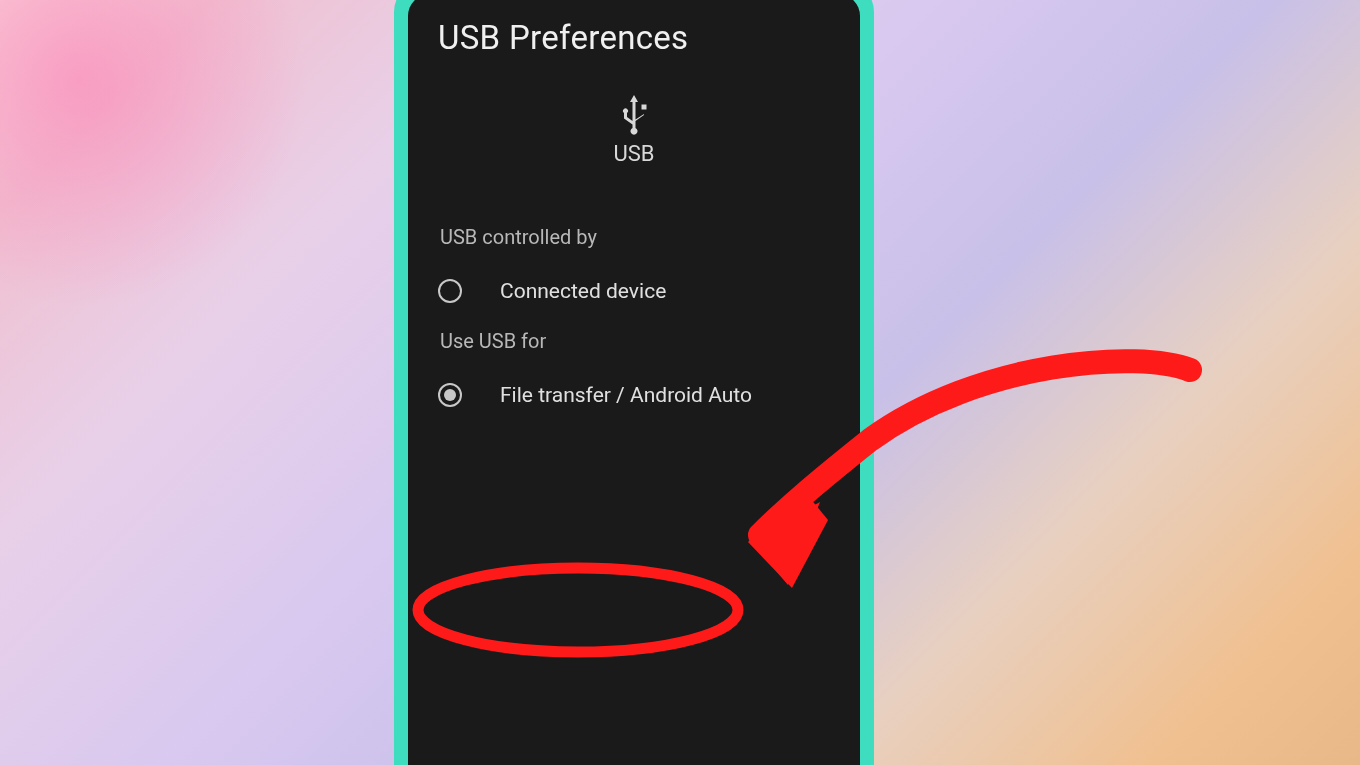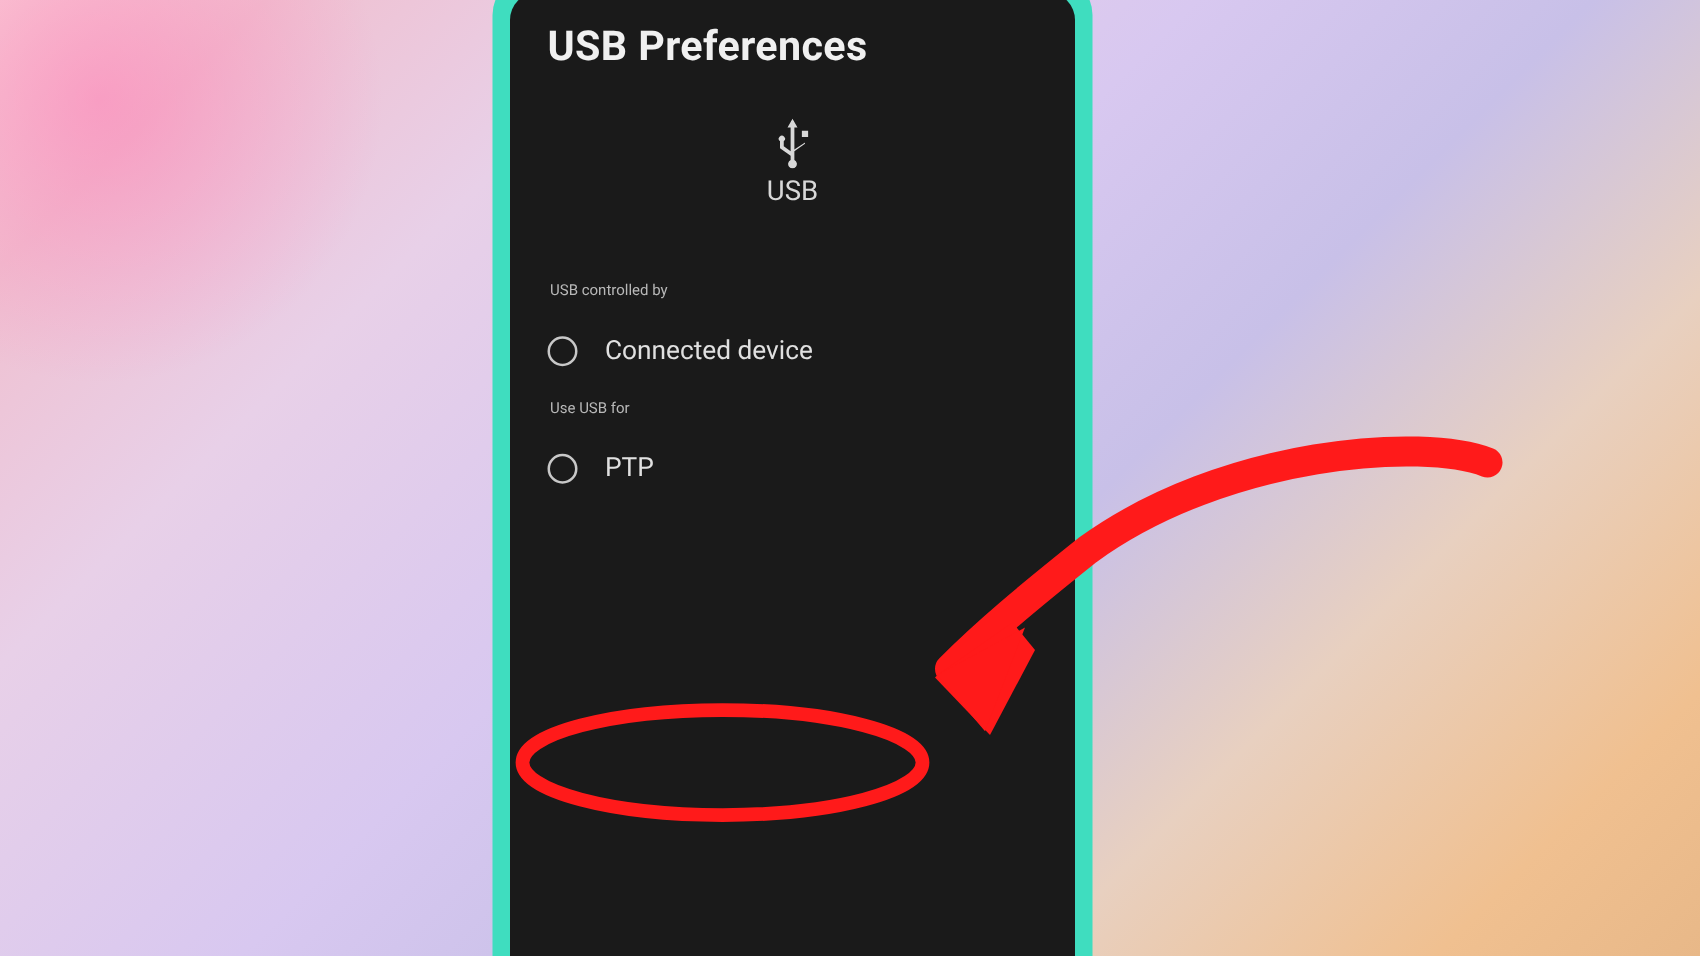--- a/index.html
+++ b/index.html
@@ -44,49 +44,49 @@
       width: 100%;
       height: 100%;
       background: #1a1a1a;
       border-radius: 22px;
       color: #e8e8e8;
       padding: 16px 30px;
       overflow: hidden;
     }
     .title {
       font-size: 33px;
-      font-weight: 700;
+      font-weight: 400;
       color: #f0f0f0;
       margin-top: 8px;
       margin-bottom: 34px;
       letter-spacing: 0.3px;
     }
     .usb-block {
       text-align: center;
       margin-bottom: 59px;
     }
     .usb-icon {
       display: inline-block;
       margin-bottom: 2px;
     }
     .usb-label {
       font-size: 22px;
       color: #d8d8d8;
       font-weight: 400;
     }
     .section-heading {
-      font-size: 12px;
+      font-size: 20px;
       color: #b8b8b8;
       margin-bottom: 14px;
       margin-left: 2px;
     }
     .option-row {
       display: flex;
       align-items: flex-start;
-      gap: 22px;
+      gap: 38px;
       padding: 16px 0;
       cursor: pointer;
     }
     .radio {
       width: 24px;
       height: 24px;
       border: 2.5px solid #c8c8c8;
       border-radius: 50%;
       flex-shrink: 0;
       display: flex;
@@ -149,27 +149,27 @@
     <div class="section-heading">USB controlled by</div>
 
     <div class="option-row">
       <span class="radio"></span>
       <span class="option-label">Connected device</span>
     </div>
 
 
     <div class="section-heading section-spacing">Use USB for</div>
 
+    <div class="option-row">
+      <span class="radio selected"></span>
+      <span class="option-label">File transfer / Android Auto</span>
+    </div>
 
 
 
-    <div class="option-row">
-      <span class="radio"></span>
-      <span class="option-label">PTP</span>
-    </div>
   </div>
 </div>
 
 <div class="annotation-layer">
   <svg class="red-circle" viewBox="0 0 340 100">
     <ellipse cx="170" cy="50" rx="160" ry="42" stroke="#ff1a1a" stroke-width="11" fill="none"></ellipse>
   </svg>
   <svg class="red-arrow" viewBox="0 0 540 260">
     <path d="M 490 30 C 440 10, 280 20, 170 100 C 120 140, 90 165, 60 195" stroke="#ff1a1a" stroke-width="24" fill="none" stroke-linecap="round"></path>
     <path d="M 50 200 L 110 158 L 128 180 L 92 248 L 48 202 Z" fill="#ff1a1a"></path>

